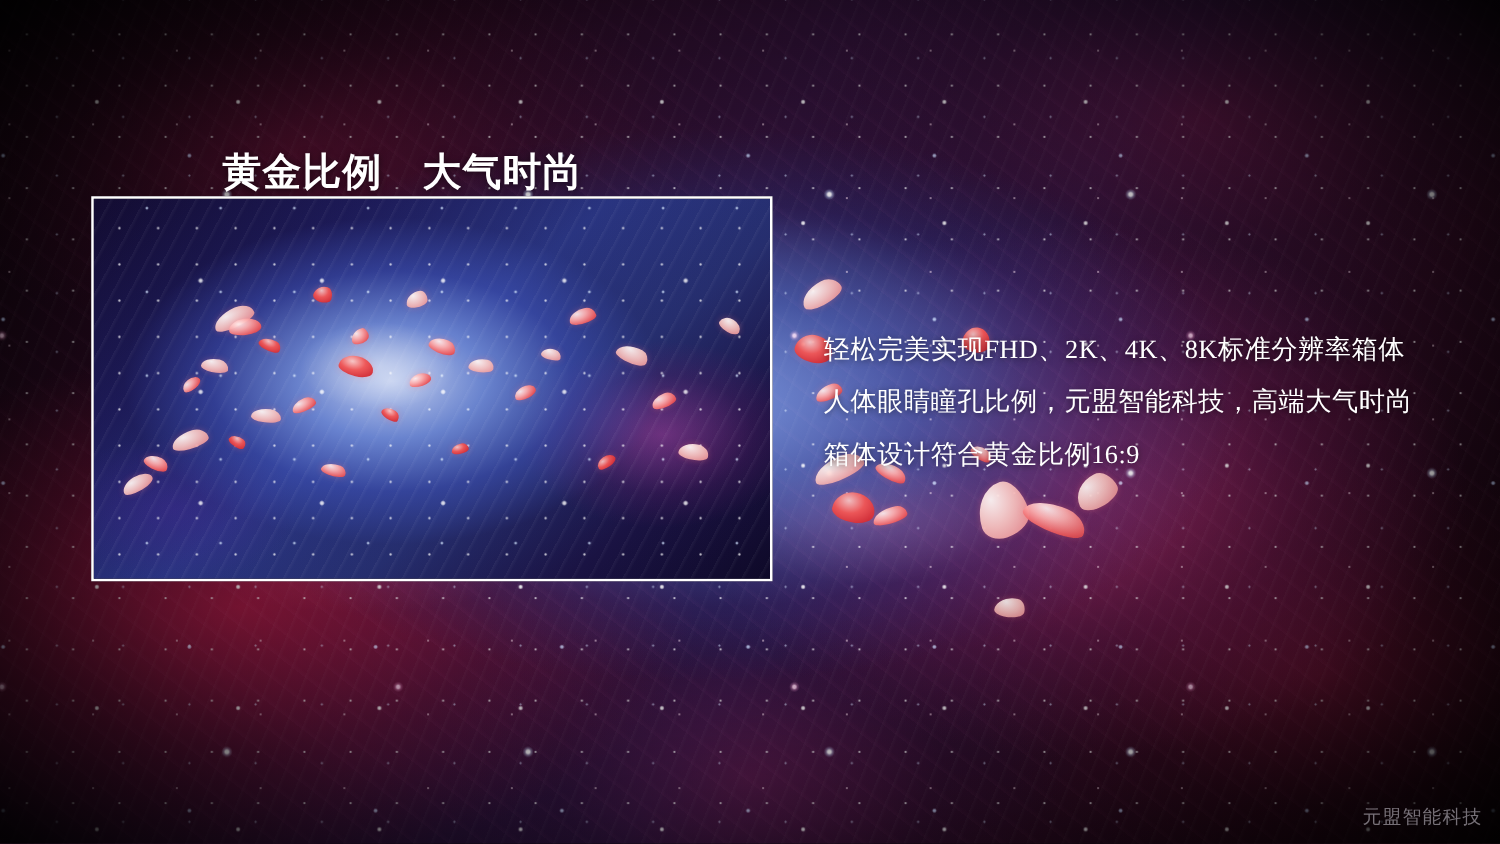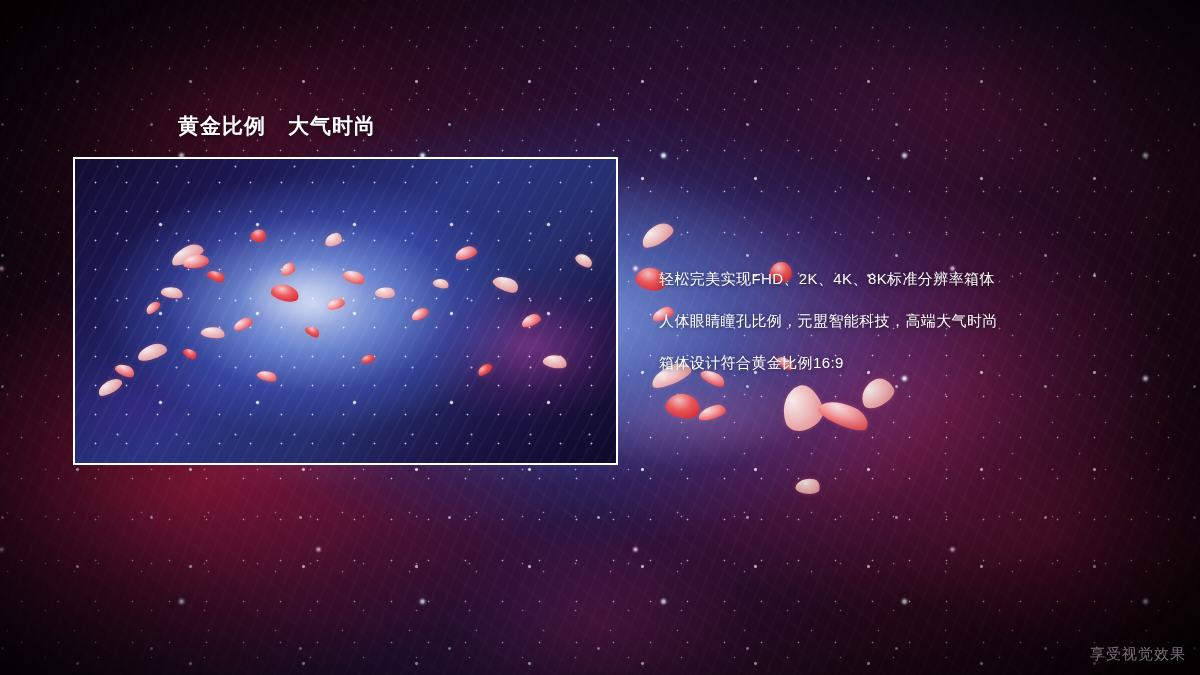--- a/index.html
+++ b/index.html
@@ -148,40 +148,41 @@
     mix-blend-mode: screen;
     opacity: 0.8;
   }
 
   
   #headline {
     position: absolute;
     left: 178px;
     top: 101px;
     color: #ffffff;
-    font-size: 21px;
+    font-size: 31px;
     line-height: 1;
     letter-spacing: 1px;
     white-space: pre;
     text-shadow: 0 1px 6px rgba(0,0,0,0.55);
   }
 
   #body-copy {
     position: absolute;
     left: 659px;
     top: 258px;
     width: 500px;
   }
   .body-line {
     color: #ffffff;
-    font-size: 15px;
+    font-size: 21px;
     line-height: 42px;
     letter-spacing: 0.4px;
     white-space: nowrap;
     text-shadow: 0 1px 5px rgba(0,0,0,0.55);
+    font-family: Liberation Serif, serif;
   }
 
   #watermark {
     position: absolute;
     right: 14px;
     bottom: 14px;
     color: rgba(190,185,195,0.60);
     font-size: 15px;
     letter-spacing: 1px;
     line-height: 1;
@@ -254,15 +255,15 @@
         <div class="petal pale" style="left: 500px; top: 96px; width: 18px; height: 11px; transform: rotate(30deg); border-radius: 50% 50% 46% 54% / 64% 60% 40% 36%;"></div>
       </div>
   </div>
 
   <div id="body-copy">
     <div class="body-line">轻松完美实现FHD、2K、4K、8K标准分辨率箱体</div>
     <div class="body-line">人体眼睛瞳孔比例，元盟智能科技，高端大气时尚</div>
     <div class="body-line">箱体设计符合黄金比例16:9</div>
   </div>
 
-  <div id="watermark">享受视觉效果</div>
+  <div id="watermark">元盟智能科技</div>
 
 </div>
 
 </body></html>

